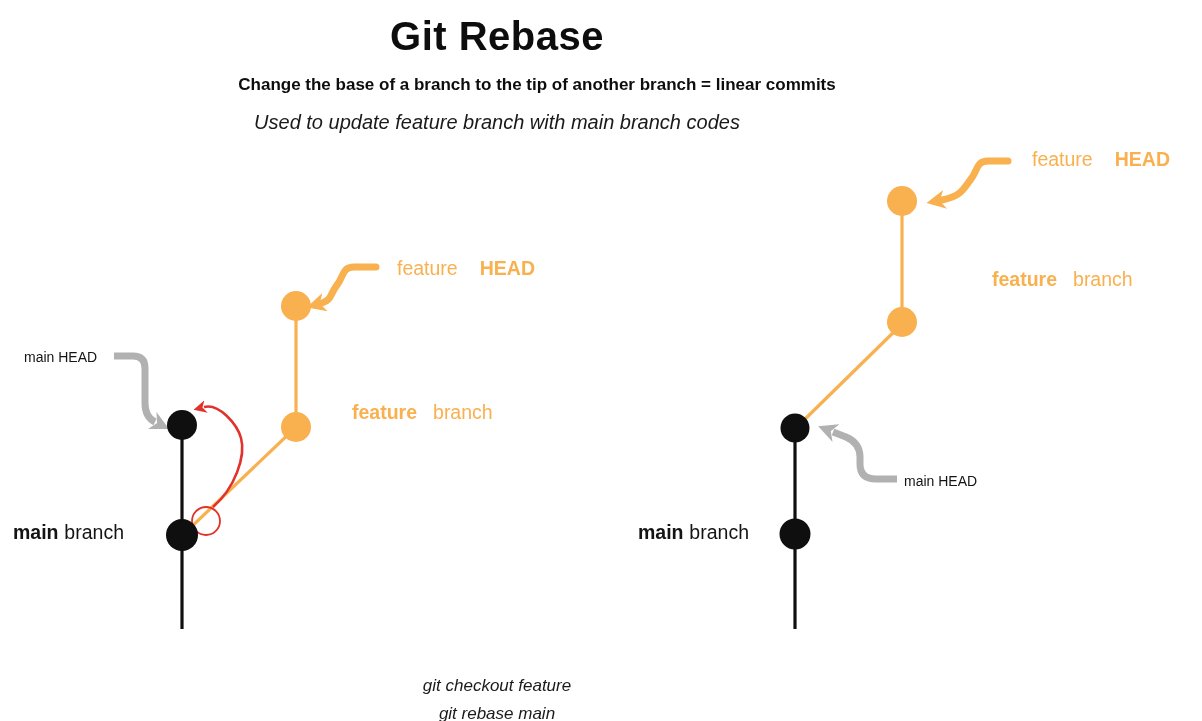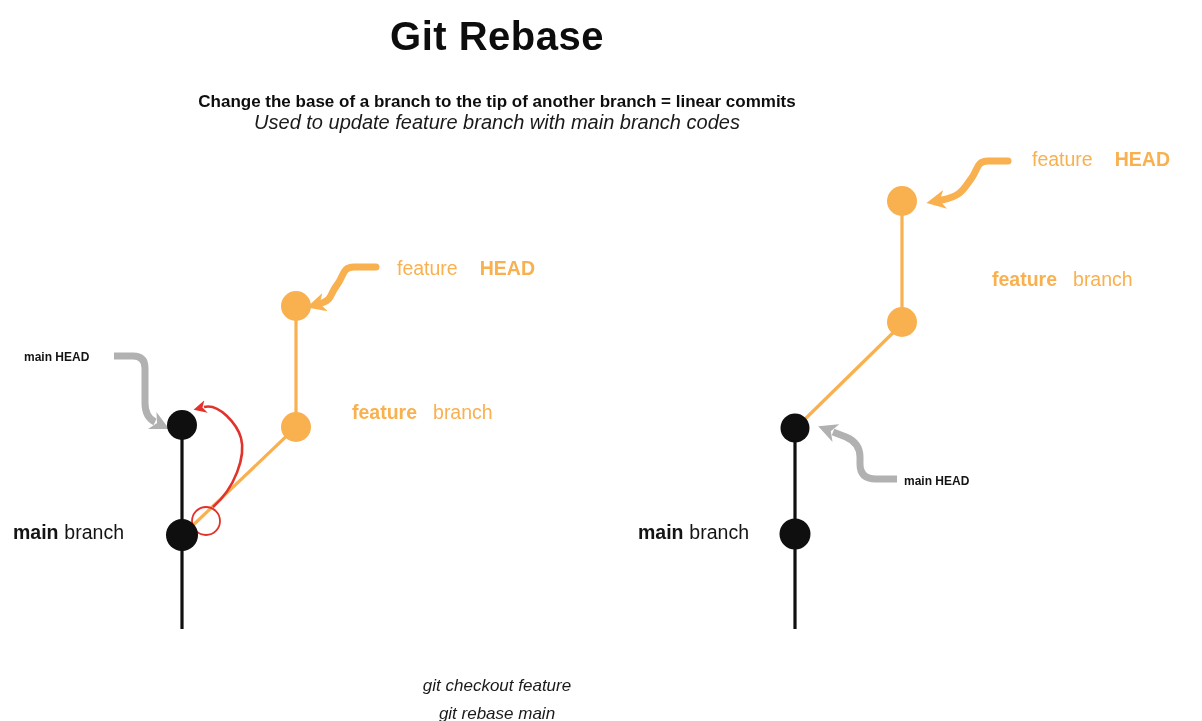--- a/index.html
+++ b/index.html
@@ -34,24 +34,25 @@
     transform: none;
   }
   .title {
     top: 14px;
     font-size: 40px;
     font-weight: 700;
     letter-spacing: 0.5px;
     color: #0d0d0d;
   }
   .subtitle {
-    top: 92px;
+    top: 75px;
     font-size: 17px;
     font-weight: 700;
     color: #0d0d0d;
+    padding-left: 40px;
   }
   .note {
     top: 111px;
     font-size: 20px;
     font-style: italic;
     color: #1a1a1a;
   }
   .cmd {
     font-size: 17px;
     font-style: italic;
@@ -60,21 +61,21 @@
   .cmd1 { top: 676px; }
   .cmd2 { top: 704px; }
   .pair {
     display: flex;
     gap: 0.30em;
     align-items: baseline;
   }
   .orange-text { color: #F9B04F; gap: 16px; }
   .b { font-weight: 700; padding-left: 6px; }
   .lbl-19 { font-size: 19.5px; }
-  .lbl-16 { font-size: 12px; font-weight: bold; }
+  .lbl-16 { font-size: 14px; }
 
   .before-feature-head { left: 397px; top: 268px; }
   .before-main-head    { left: 24px;  top: 357px; }
   .before-feature-branch { left: 346px; top: 412px; }
   .before-main-branch  { left: 7px;   top: 532px; }
 
   .after-feature-head  { left: 1032px; top: 159px; }
   .after-feature-branch{ left: 986px;  top: 279px; }
   .after-main-head     { left: 904px;  top: 481px; }
   .after-main-branch   { left: 632px;  top: 532px; }

